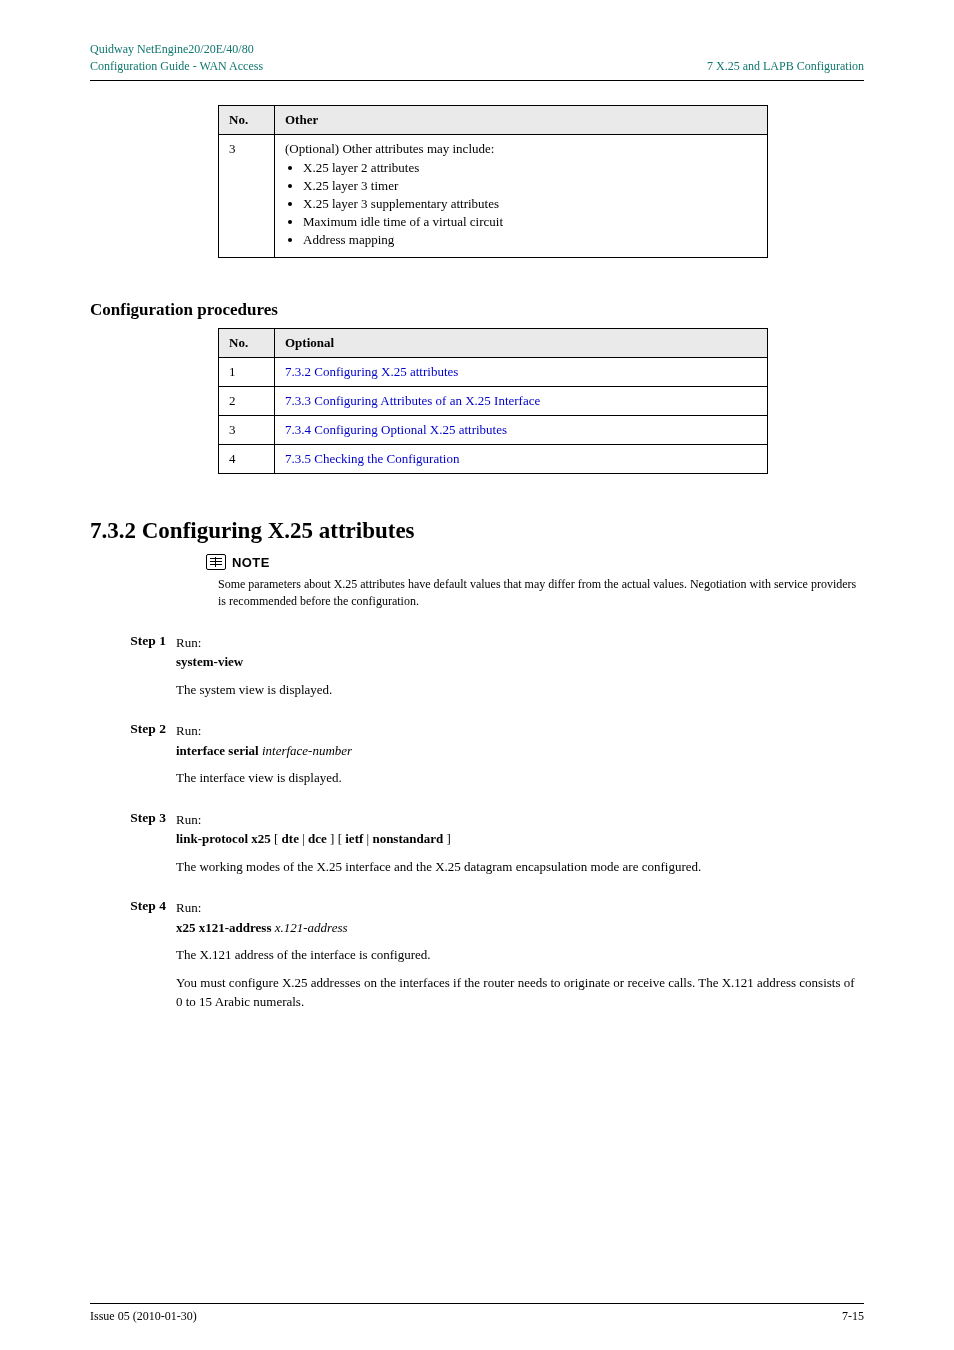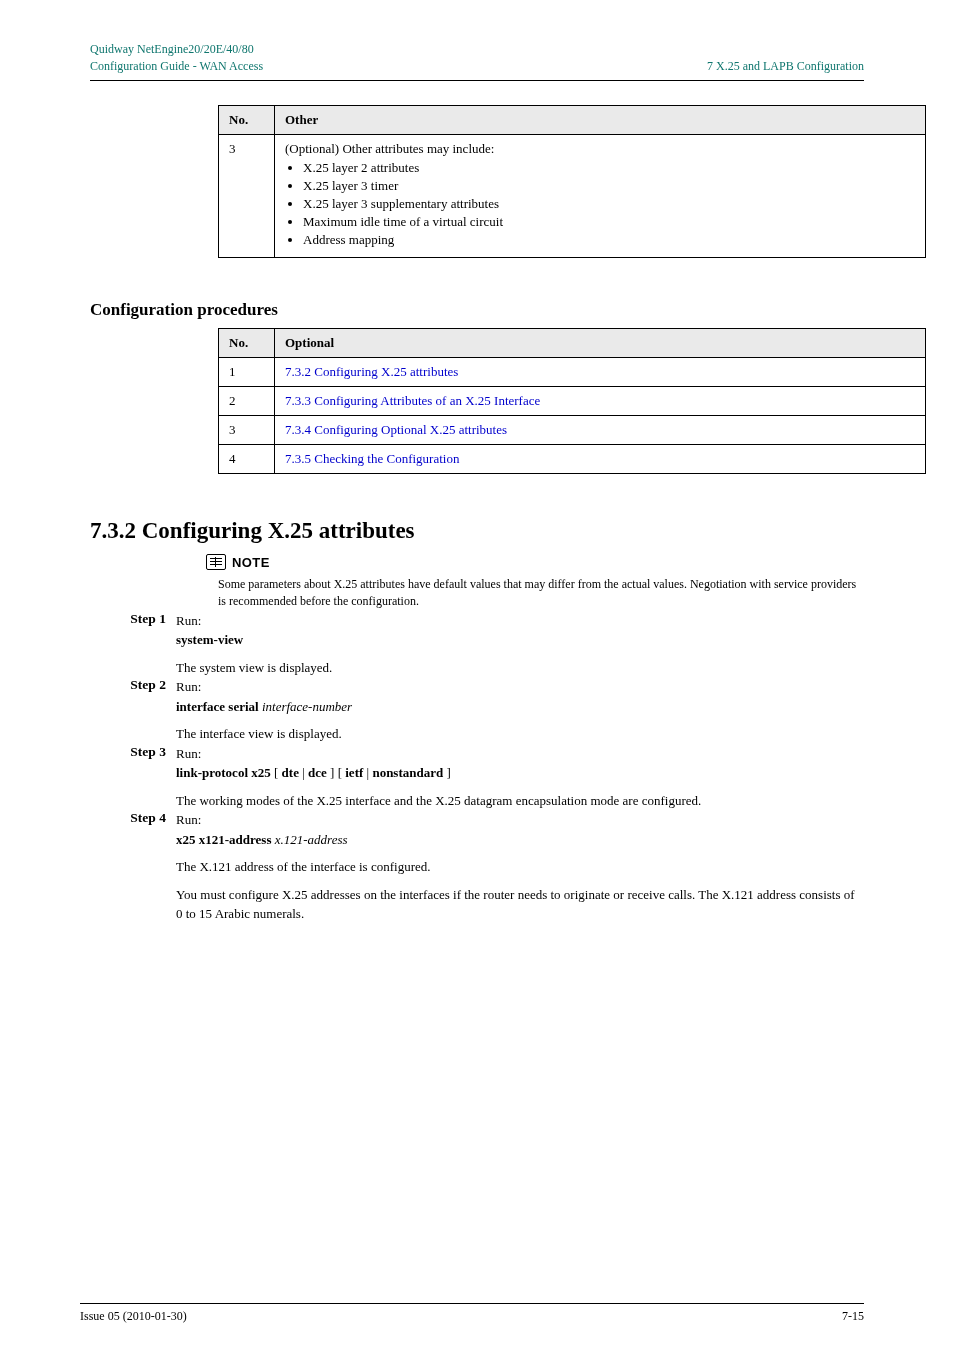--- a/index.html
+++ b/index.html
@@ -24,21 +24,21 @@
   }
   .header-rule {
     border: none;
     border-top: 1.5px solid #000;
     margin: 0;
   }
   .content {
     padding: 0 90px;
   }
   table.data-table {
-    width: 708px;
+    width: 550px;
     margin-left: 128px;
     margin-top: 24px;
     border-collapse: collapse;
     font-size: 13px;
   }
   table.data-table th, table.data-table td {
     border: 1px solid #000;
     padding: 6px 10px;
     text-align: left;
     vertical-align: top;
@@ -97,39 +97,40 @@
     font-size: 13px;
     letter-spacing: 0.4px;
   }
   .note-body {
     margin-left: 128px;
     font-size: 12px;
     margin-top: 6px;
     line-height: 1.45;
   }
   .step-block {
+    margin-top: 22px;
     display: flex;
   }
   .step-label {
     width: 86px;
     flex: 0 0 86px;
     font-family: 'Book Antiqua', Palatino, Georgia, serif;
     font-weight: bold;
     font-size: 13.5px;
     text-align: right;
     padding-right: 10px;
   }
   .step-main {
     flex: 1;
     font-size: 13px;
     line-height: 1.5;
   }
   .footer-area {
     position: absolute;
-    left: 80px; right: 90px;
+    left: 90px; right: 90px;
     bottom: 26px;
   }
   .footer-rule {
     border: none;
     border-top: 1.5px solid #000;
     margin: 0 0 5px 0;
   }
   .footer-line {
     display: flex;
     justify-content: space-between;

